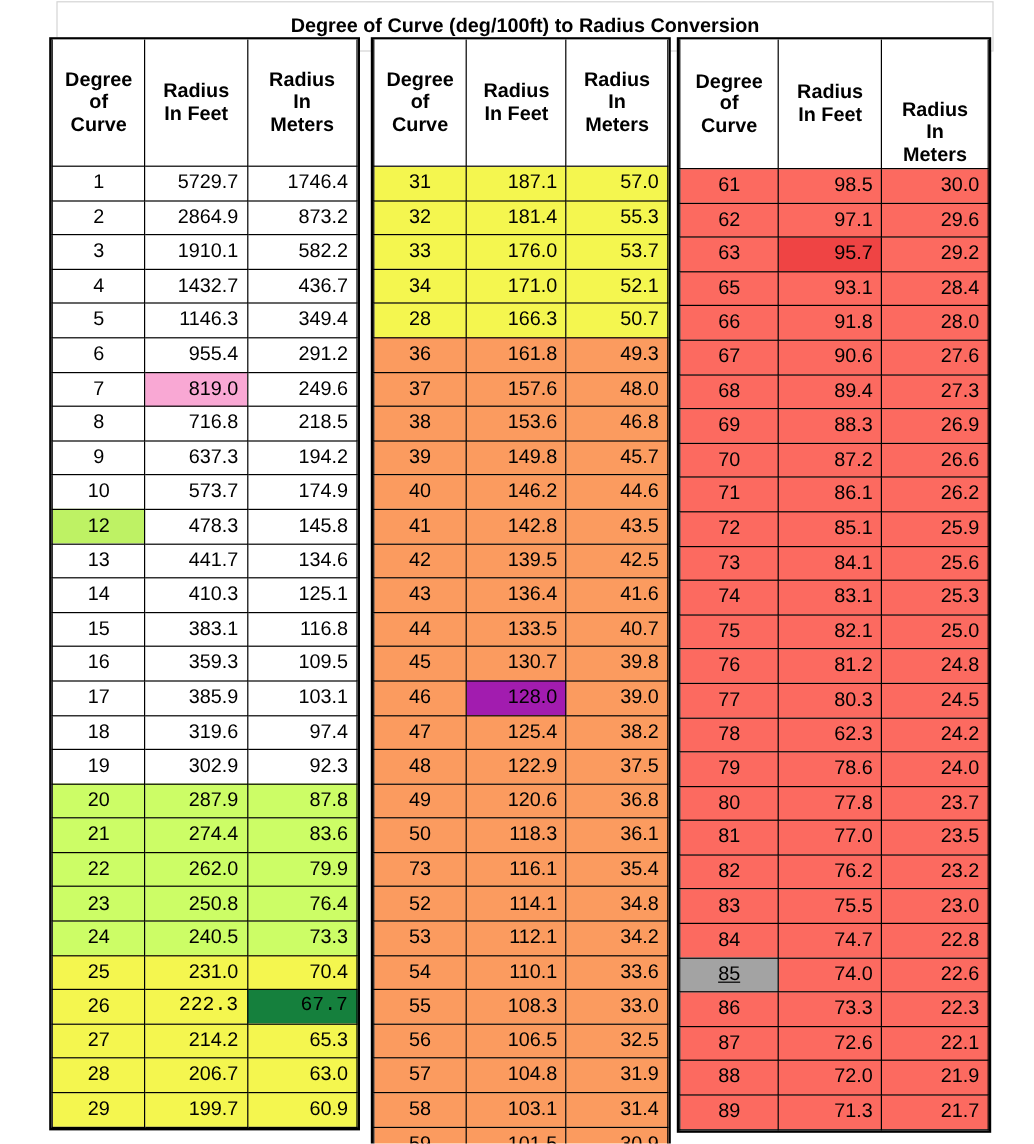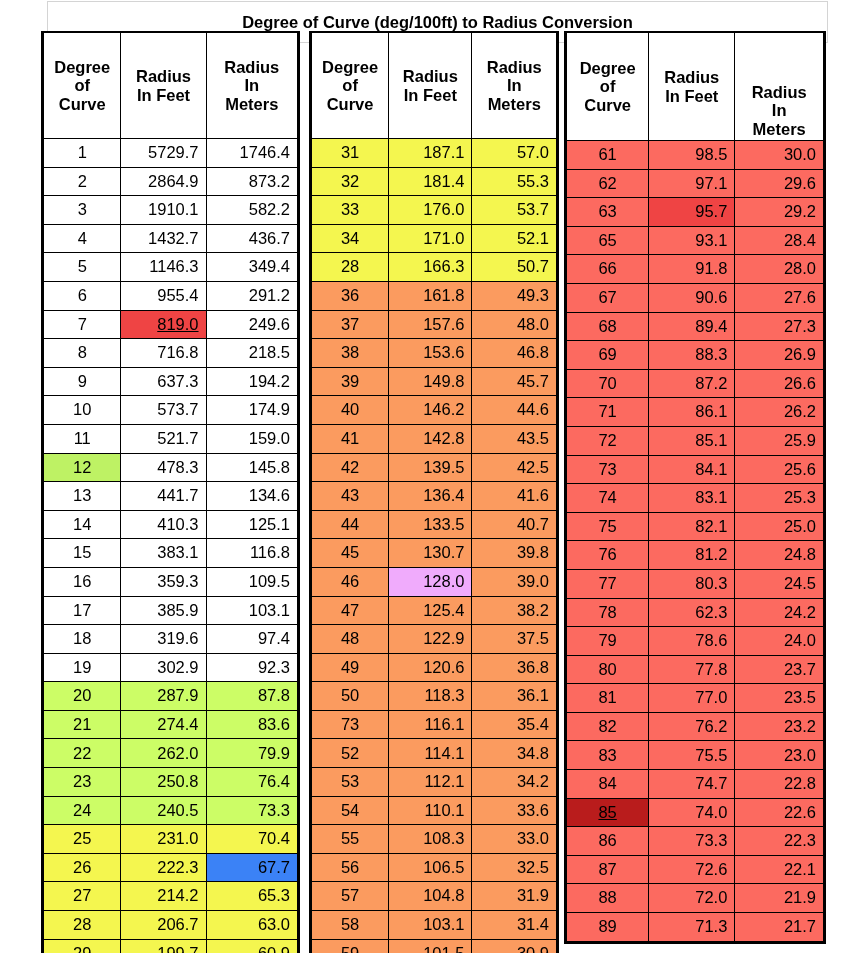--- a/index.html
+++ b/index.html
@@ -176,44 +176,39 @@
             <td class="col-feet" style="background: rgb(255, 255, 255);">1146.3</td>
             <td class="col-met" style="background: rgb(255, 255, 255);">349.4</td>
           </tr>
           <tr class="band">
             <td class="col-deg" style="background: rgb(255, 255, 255);">6</td>
             <td class="col-feet" style="background: rgb(255, 255, 255);">955.4</td>
             <td class="col-met" style="background: rgb(255, 255, 255);">291.2</td>
           </tr>
           <tr class="band">
             <td class="col-deg" style="background: rgb(255, 255, 255);">7</td>
-            <td class="col-feet" style="background: #ef4444; text-decoration: underline;">819.0</td>
+            <td class="col-feet" style="background: #f9a8d4;">819.0</td>
             <td class="col-met" style="background: rgb(255, 255, 255);">249.6</td>
           </tr>
           <tr class="band">
             <td class="col-deg" style="background: rgb(255, 255, 255);">8</td>
             <td class="col-feet" style="background: rgb(255, 255, 255);">716.8</td>
             <td class="col-met" style="background: rgb(255, 255, 255);">218.5</td>
           </tr>
           <tr class="band">
             <td class="col-deg" style="background: rgb(255, 255, 255);">9</td>
             <td class="col-feet" style="background: rgb(255, 255, 255);">637.3</td>
             <td class="col-met" style="background: rgb(255, 255, 255);">194.2</td>
           </tr>
           <tr class="band">
             <td class="col-deg" style="background: rgb(255, 255, 255);">10</td>
             <td class="col-feet" style="background: rgb(255, 255, 255);">573.7</td>
             <td class="col-met" style="background: rgb(255, 255, 255);">174.9</td>
           </tr>
           <tr class="band">
-            <td class="col-deg" style="background: rgb(255, 255, 255);">11</td>
-            <td class="col-feet" style="background: rgb(255, 255, 255);">521.7</td>
-            <td class="col-met" style="background: rgb(255, 255, 255);">159.0</td>
-          </tr>
-          <tr class="band">
             <td class="col-deg" style="background: #bef264;">12</td>
             <td class="col-feet" style="background: rgb(255, 255, 255);">478.3</td>
             <td class="col-met" style="background: rgb(255, 255, 255);">145.8</td>
           </tr>
           <tr class="band">
             <td class="col-deg" style="background: rgb(255, 255, 255);">13</td>
             <td class="col-feet" style="background: rgb(255, 255, 255);">441.7</td>
             <td class="col-met" style="background: rgb(255, 255, 255);">134.6</td>
           </tr>
           <tr class="band">
@@ -271,22 +266,22 @@
             <td class="col-feet" style="background: rgb(204, 253, 102);">240.5</td>
             <td class="col-met" style="background: rgb(204, 253, 102);">73.3</td>
           </tr>
           <tr class="band">
             <td class="col-deg" style="background: rgb(244, 246, 79);">25</td>
             <td class="col-feet" style="background: rgb(244, 246, 79);">231.0</td>
             <td class="col-met" style="background: rgb(244, 246, 79);">70.4</td>
           </tr>
           <tr class="band">
             <td class="col-deg" style="background: rgb(244, 246, 79);">26</td>
-            <td class="col-feet" style="background: rgb(244, 246, 79);">222.3</td>
-            <td class="col-met" style="background: #3b82f6;">67.7</td>
+            <td class="col-feet" style="background: rgb(244, 246, 79); font-family: Liberation Mono, monospace;">222.3</td>
+            <td class="col-met" style="background: #15803d; font-family: Liberation Mono, monospace;">67.7</td>
           </tr>
           <tr class="band">
             <td class="col-deg" style="background: rgb(244, 246, 79);">27</td>
             <td class="col-feet" style="background: rgb(244, 246, 79);">214.2</td>
             <td class="col-met" style="background: rgb(244, 246, 79);">65.3</td>
           </tr>
           <tr class="band">
             <td class="col-deg" style="background: rgb(244, 246, 79);">28</td>
             <td class="col-feet" style="background: rgb(244, 246, 79);">206.7</td>
             <td class="col-met" style="background: rgb(244, 246, 79);">63.0</td>
@@ -395,21 +390,21 @@
             <td class="col-feet" style="background: rgb(251, 155, 95);">133.5</td>
             <td class="col-met" style="background: rgb(251, 155, 95);">40.7</td>
           </tr>
           <tr class="band">
             <td class="col-deg" style="background: rgb(251, 155, 95);">45</td>
             <td class="col-feet" style="background: rgb(251, 155, 95);">130.7</td>
             <td class="col-met" style="background: rgb(251, 155, 95);">39.8</td>
           </tr>
           <tr class="band">
             <td class="col-deg" style="background: rgb(251, 155, 95);">46</td>
-            <td class="col-feet" style="background: #f0abfc;">128.0</td>
+            <td class="col-feet" style="background: #a21caf;">128.0</td>
             <td class="col-met" style="background: rgb(251, 155, 95);">39.0</td>
           </tr>
           <tr class="band">
             <td class="col-deg" style="background: rgb(251, 155, 95);">47</td>
             <td class="col-feet" style="background: rgb(251, 155, 95);">125.4</td>
             <td class="col-met" style="background: rgb(251, 155, 95);">38.2</td>
           </tr>
           <tr class="band">
             <td class="col-deg" style="background: rgb(251, 155, 95);">48</td>
             <td class="col-feet" style="background: rgb(251, 155, 95);">122.9</td>
@@ -608,21 +603,21 @@
             <td class="col-deg" style="background: rgb(252, 106, 96);">83</td>
             <td class="col-feet" style="background: rgb(252, 106, 96);">75.5</td>
             <td class="col-met" style="background: rgb(252, 106, 96);">23.0</td>
           </tr>
           <tr class="band">
             <td class="col-deg" style="background: rgb(252, 106, 96);">84</td>
             <td class="col-feet" style="background: rgb(252, 106, 96);">74.7</td>
             <td class="col-met" style="background: rgb(252, 106, 96);">22.8</td>
           </tr>
           <tr class="band">
-            <td class="col-deg" style="background: #b91c1c; text-decoration: underline;">85</td>
+            <td class="col-deg" style="background: #a3a3a3; text-decoration: underline;">85</td>
             <td class="col-feet" style="background: rgb(252, 106, 96);">74.0</td>
             <td class="col-met" style="background: rgb(252, 106, 96);">22.6</td>
           </tr>
           <tr class="band">
             <td class="col-deg" style="background: rgb(252, 106, 96);">86</td>
             <td class="col-feet" style="background: rgb(252, 106, 96);">73.3</td>
             <td class="col-met" style="background: rgb(252, 106, 96);">22.3</td>
           </tr>
           <tr class="band">
             <td class="col-deg" style="background: rgb(252, 106, 96);">87</td>

